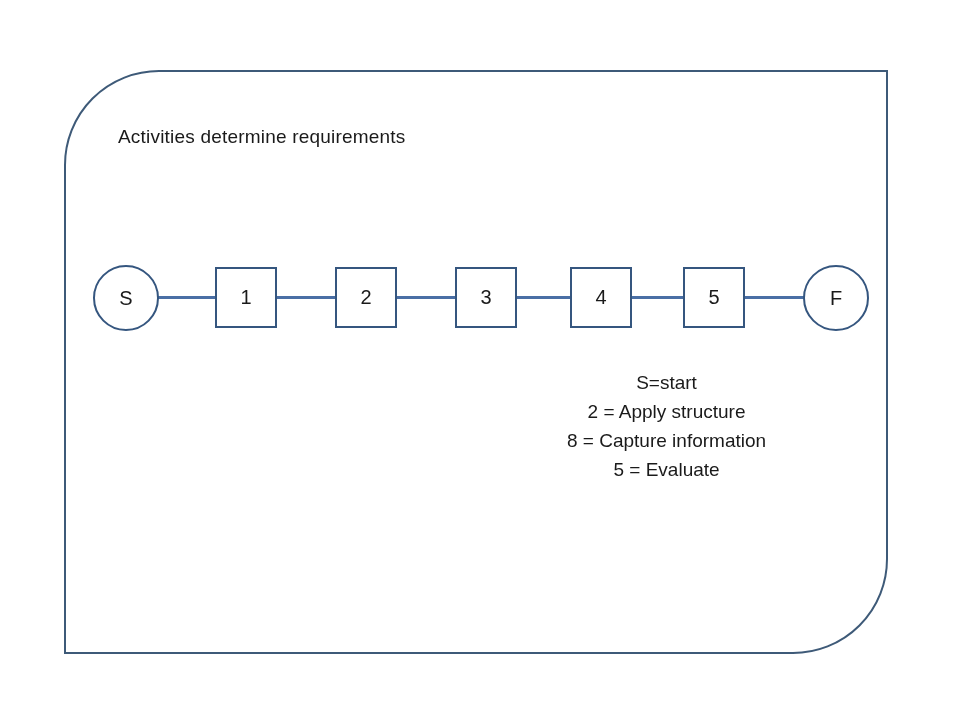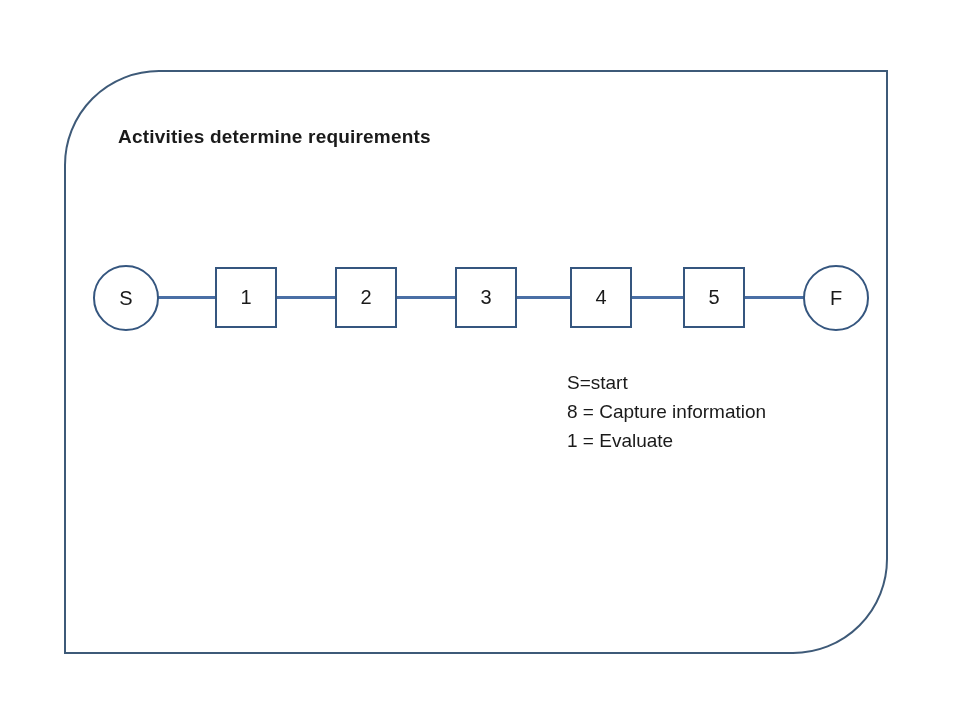--- a/index.html
+++ b/index.html
@@ -27,21 +27,21 @@
     height: 584px;
     border: 2.5px solid var(--frame-border);
     border-radius: 95px 0 95px 0;
     background: #ffffff;
   }
   .title {
     position: absolute;
     left: 118px;
     top: 126px;
     font-size: 19px;
-    font-weight: bold;
+    font-weight: normal;
     letter-spacing: 0.2px;
     color: var(--text);
     white-space: nowrap;
   }
   .connector {
     position: absolute;
     left: 126px;
     top: 296px;
     width: 710px;
     height: 3px;
@@ -76,21 +76,21 @@
   .n-5 { left: 683px; }
   .n-finish { left: 803px; }
   .legend {
     position: absolute;
     left: 567px;
     top: 368px;
     font-size: 19px;
     line-height: 29px;
     color: var(--text);
   }
-  .legend div { white-space: nowrap; }
+  .legend div { white-space: nowrap; text-align: center; }
 </style>
 </head>
 <body>
 
 <div class="canvas">
 
   <div class="frame"></div>
 
   <div class="title">Activities determine requirements</div>
 
@@ -105,17 +105,18 @@
   <div class="node square n-3">3</div>
 
   <div class="node square n-4">4</div>
 
   <div class="node square n-5">5</div>
 
   <div class="node circle n-finish">F</div>
 
   <div class="legend">
     <div>S=start</div>
+    <div>2 = Apply structure</div>
     <div>8 = Capture information</div>
-    <div>1 = Evaluate</div>
+    <div>5 = Evaluate</div>
   </div>
 
 </div>
 
 </body></html>

